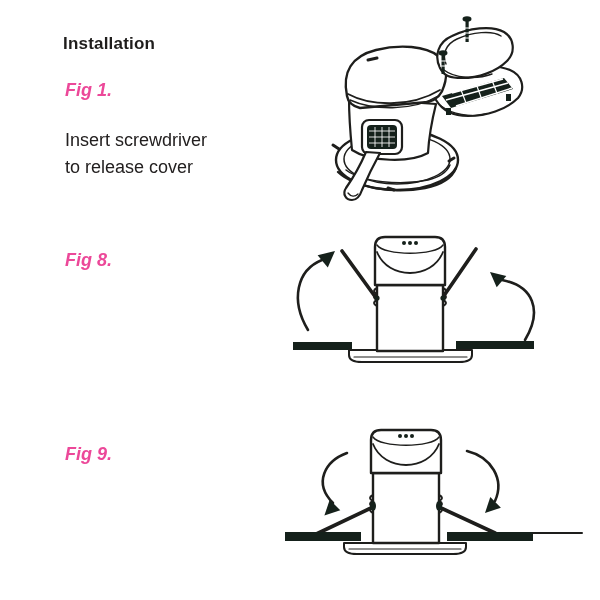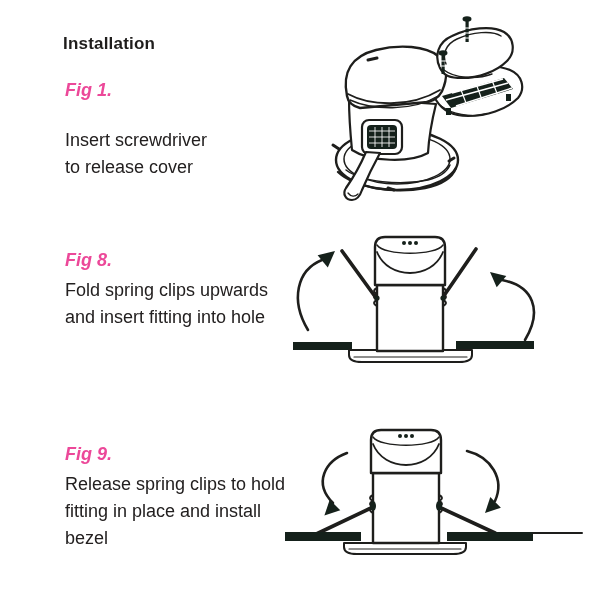--- a/index.html
+++ b/index.html
@@ -97,22 +97,20 @@
       <path d="M 69,123 h 26 M 69,129 h 26 M 69,135 h 26 M 75,119 v 20 M 82,119 v 20 M 89,119 v 20" stroke="#ffffff" stroke-width="1" fill="none" opacity="0.85"></path>
     </g>
 
     <g>
       <path class="fw" d="M 66,144 C 60,158 53,170 46,180 C 42,186 46,192 52,192 C 57,192 60,188 62,182 C 68,168 74,156 80,145 Z" stroke-width="2.2"></path>
       <path class="ln" d="M 48,185 C 51,189 55,189 58,186" stroke-width="1.3"></path>
     </g>
   </svg>
 
   <div class="fig-label" id="fig2-label">Fig 8.</div>
-  <div class="fig-caption" id="fig2-caption">Fold spring clips upwards
-and insert fitting into hole</div>
 
   <svg id="fig2-illus" class="illus" width="300" height="152" viewBox="0 0 300 152">
 
     <g>
       <path class="ln" d="M 23,102 C 5,72 12,42 37,32" stroke-width="2.6"></path>
       <polygon class="dk" points="50,23 42.8,39.4 32.6,27.2"></polygon>
     </g>
     <g>
       <path class="ln" d="M 240,112 C 258,82 248,58 217,52" stroke-width="2.6"></path>
       <polygon class="dk" points="205,44 221.3,47.9 211.7,59.3"></polygon>
@@ -147,23 +145,20 @@
       <path class="fw" d="M 90,57 L 90,19 Q 90,9 100,9 L 150,9 Q 160,9 160,19 L 160,57 Z" stroke-width="2.4"></path>
       <path class="ln" d="M 92,24 C 103,52 147,52 158,24" stroke-width="1.8"></path>
       <path class="ln" d="M 92,17 C 99,28 151,28 158,17" stroke-width="1.4"></path>
       <circle class="dk" cx="119" cy="15" r="2"></circle>
       <circle class="dk" cx="125" cy="15" r="2"></circle>
       <circle class="dk" cx="131" cy="15" r="2"></circle>
     </g>
   </svg>
 
   <div class="fig-label" id="fig3-label">Fig 9.</div>
-  <div class="fig-caption" id="fig3-caption">Release spring clips to hold
-fitting in place and install
-bezel</div>
 
   <svg id="fig3-illus" class="illus" width="302" height="162" viewBox="0 0 302 162">
 
     <g>
       <path class="ln" d="M 64,30 C 42,38 30,60 50,80" stroke-width="2.6"></path>
       <polygon class="dk" points="41.4,92.6 57.3,87.3 46.7,76.7"></polygon>
     </g>
     <g>
       <path class="ln" d="M 184,28 C 208,34 222,56 212,78" stroke-width="2.6"></path>
       <polygon class="dk" points="202,90 217.9,84.7 207.3,74.1"></polygon>

